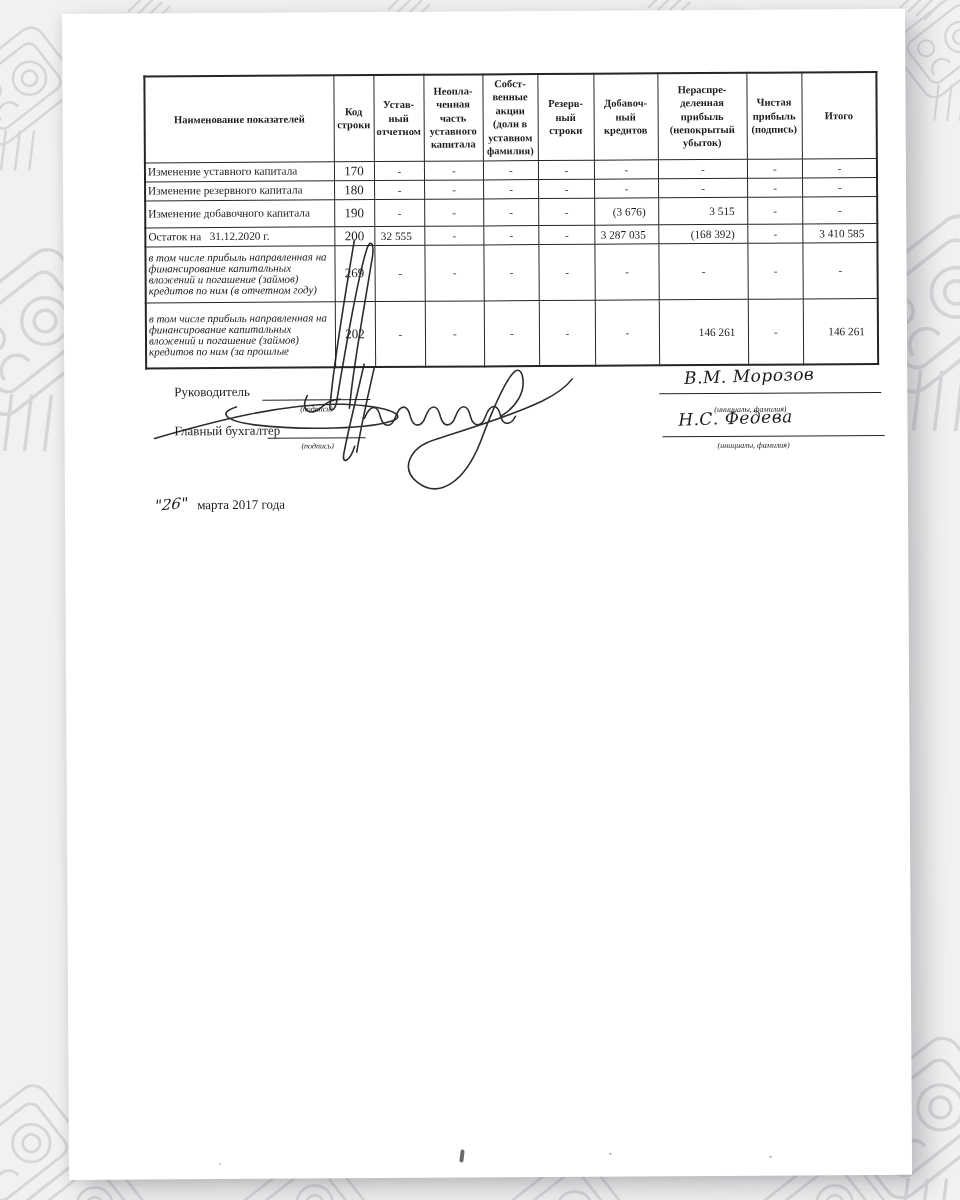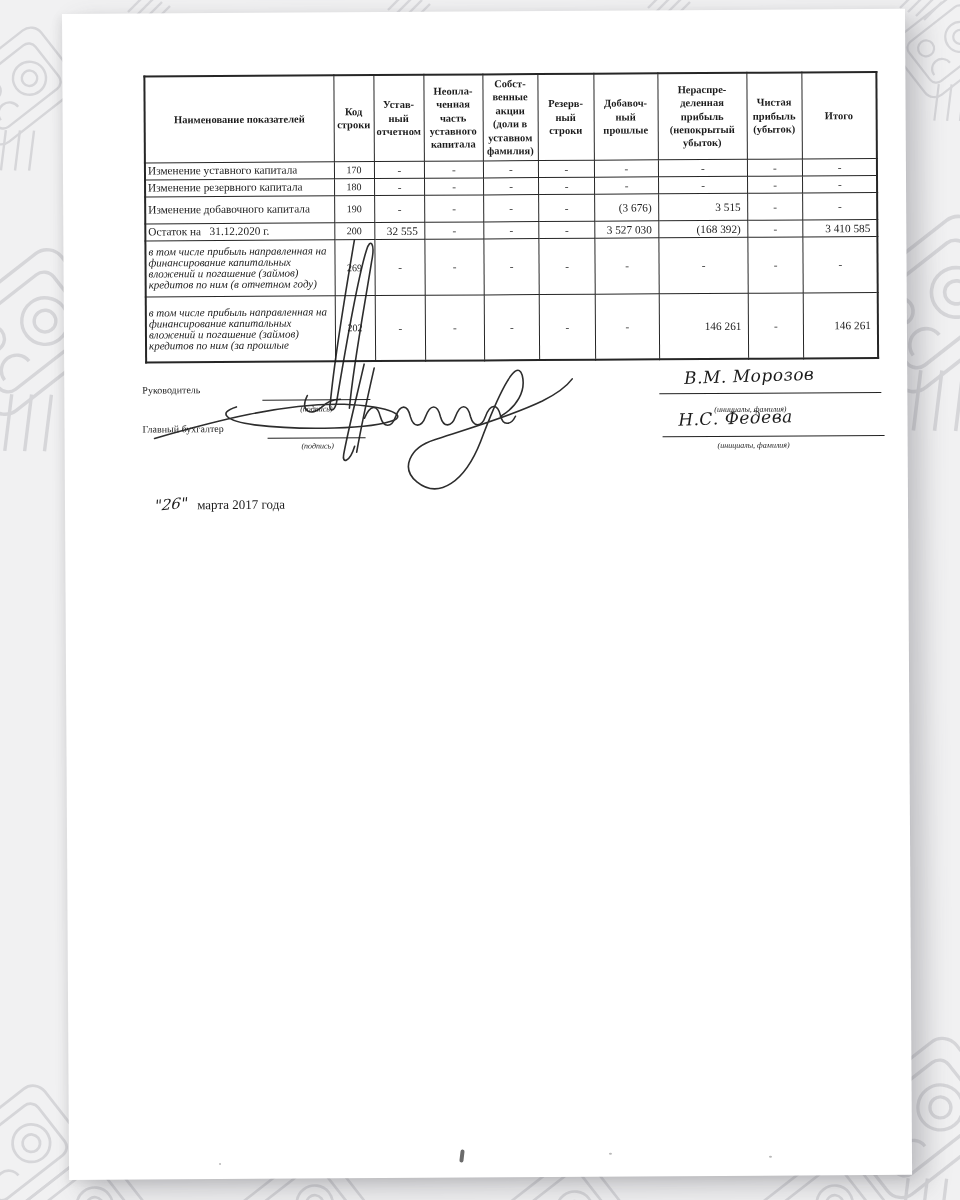--- a/index.html
+++ b/index.html
@@ -31,27 +31,27 @@
     white-space:pre-line;padding:2px 1px;
   }
   thead tr{height:84px;}
   tbody tr:nth-child(1){height:17px;}
   tbody tr:nth-child(2){height:17px;}
   tbody tr:nth-child(3){height:27px;}
   tbody tr:nth-child(4){height:17px;}
   tbody tr:nth-child(5){height:56px;}
   tbody tr:nth-child(6){height:66px;}
   td.nm{font-size:11.3px;text-align:left;padding:1px 2px;line-height:1.05;white-space:pre-wrap;vertical-align:middle;}
-  td.cd{font-size:10px;text-align:center;vertical-align:middle;}
-  td.vl{font-size:11.3px;text-align:right;padding-right:6px;vertical-align:middle;}
+  td.cd{font-size:13px;text-align:center;vertical-align:middle;}
+  td.vl{font-size:11.3px;text-align:right;padding-right:12px;vertical-align:middle;}
   td.dash{text-align:center;padding-right:0;}
   .it{font-style:italic;}
   tbody tr:nth-child(5) td.nm, tbody tr:nth-child(6) td.nm{font-size:11px;line-height:1.0;}
   
-  .lab{position:absolute;font-size:10px;}
+  .lab{position:absolute;font-size:13px;margin-left:32px;}
   .sline{position:absolute;border-bottom:1.5px solid #222;height:11px;}
   .cap-sm{position:absolute;font-size:8px;font-style:italic;text-align:center;color:#222;}
   .hand-name{
     position:absolute;text-align:center;height:32px;line-height:32px;
     font-family:"DejaVu Serif", serif;font-style:italic;font-size:17px;
     letter-spacing:.5px;transform:rotate(-1.5deg);color:#1a1a1a;
   }
   .date-line{position:absolute;font-size:13px;}
   .hand-day{
     display:inline-block;font-family:"DejaVu Serif", serif;font-style:italic;
@@ -128,29 +128,29 @@
 венные
 акции
 (доли в
 уставном
 фамилия)</th>
             <th>Резерв-
 ный
 строки</th>
             <th>Добавоч-
 ный
-прошлые</th>
+кредитов</th>
             <th>Нераспре-
 деленная
 прибыль
 (непокрытый
 убыток)</th>
             <th>Чистая
 прибыль
-(убыток)</th>
+(подпись)</th>
             <th>Итого</th>
           </tr>
       </thead>
       <tbody>
           <tr>
             <td class="nm">Изменение уставного капитала</td>
             <td class="cd">170</td>
             <td class="vl dash">-</td>
             <td class="vl dash">-</td>
             <td class="vl dash">-</td>
@@ -184,21 +184,21 @@
             <td class="vl dash">-</td>
             <td class="vl dash">-</td>
           </tr>
           <tr>
             <td class="nm">Остаток на   31.12.2020 г.</td>
             <td class="cd">200</td>
             <td class="vl">32 555</td>
             <td class="vl dash">-</td>
             <td class="vl dash">-</td>
             <td class="vl dash">-</td>
-            <td class="vl">3 527 030</td>
+            <td class="vl">3 287 035</td>
             <td class="vl">(168 392)</td>
             <td class="vl dash">-</td>
             <td class="vl">3 410 585</td>
           </tr>
           <tr>
             <td class="nm it">в том числе прибыль направленная на финансирование капитальных вложений и погашение (займов) кредитов по ним (в отчетном году)</td>
             <td class="cd">269</td>
             <td class="vl dash">-</td>
             <td class="vl dash">-</td>
             <td class="vl dash">-</td>

